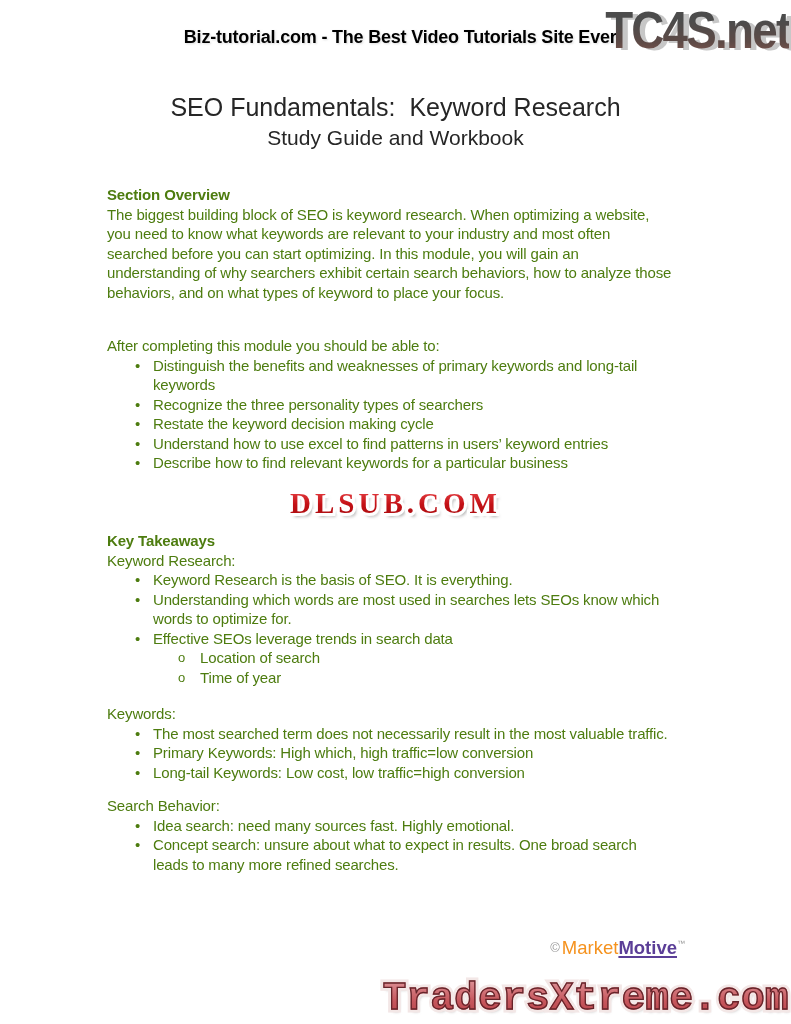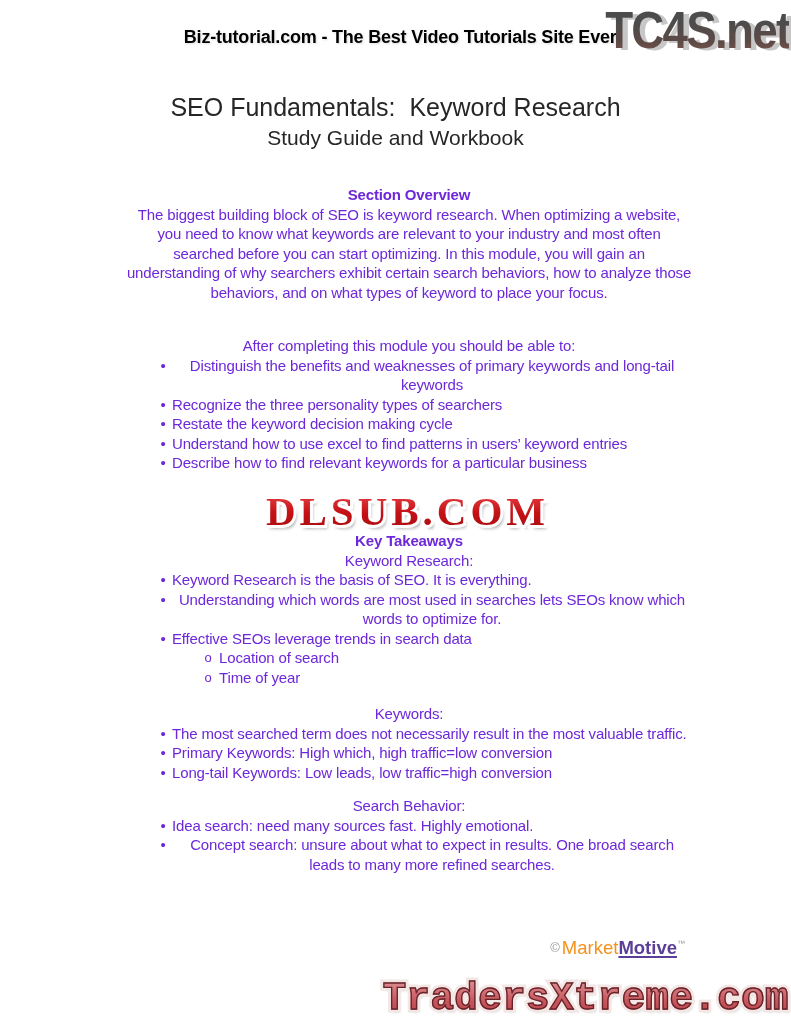--- a/index.html
+++ b/index.html
@@ -47,24 +47,23 @@
     text-align:center; font-size:25px; font-weight:400; color:#262626;
     white-space:pre-wrap;
   }
   .doc-subtitle {
     position:absolute; top:126px; left:0; width:100%;
     text-align:center; font-size:21px; color:#262626;
   }
 
   
   .block {
-    position:absolute; left:126px; width:566px;
-    font-size:15px; line-height:19.5px; color:#6d28d9;
+    position:absolute; left:107px; width:566px;
+    font-size:15px; line-height:19.5px; color:#4d7c0f;
     letter-spacing:-0.15px;
-    text-align:center;
   }
   .h-bold { font-weight:700; }
   ul.bullets { list-style:none; }
   ul.bullets > li { display:flex; align-items:flex-start; }
   .b1 > li { padding-left:28px; }
   .b1 .mk { width:18px; flex:0 0 18px; }
   .b2 > li { padding-left:71px; }
   .b2 .mk { width:22px; flex:0 0 22px; font-size:13px; }
 
   #blk-overview  { top:185px; }
@@ -74,21 +73,21 @@
   #blk-behavior  { top:796px; }
 
   
   .dlsub {
     position:absolute; top:487px; left:0; width:100%;
     text-align:center; z-index:3;
   }
   .dlsub-wrap { position:relative; display:inline-block; }
   .dlsub span {
     font-family:"Liberation Serif", serif; font-weight:700;
-    font-size:41px; letter-spacing:4px; white-space:nowrap;margin-left:12px;
+    font-size:29px; letter-spacing:4px; white-space:nowrap;
   }
   .dlsub-back {
     position:absolute; left:0; top:0; color:#ffffff;
     -webkit-text-stroke:6px #ffffff;
     text-shadow:3px 4px 3px rgba(120,120,120,0.55);
   }
   .dlsub-front {
     position:relative;
     background:linear-gradient(to bottom, #e23b3f 15%, #c31015 55%, #a50d10 100%);
     -webkit-background-clip:text; background-clip:text; color:#c31015;
@@ -220,21 +219,21 @@
       <li>
         <span class="mk">•</span>
         <span>The most searched term does not necessarily result in the most valuable traffic.</span>
       </li>
       <li>
         <span class="mk">•</span>
         <span>Primary Keywords: High which, high traffic=low conversion</span>
       </li>
       <li>
         <span class="mk">•</span>
-        <span>Long-tail Keywords: Low leads, low traffic=high conversion</span>
+        <span>Long-tail Keywords: Low cost, low traffic=high conversion</span>
       </li>
     </ul>
   </div>
 
   <div class="block" id="blk-behavior">
     <div>Search Behavior:</div>
     <ul class="bullets b1">
       <li>
         <span class="mk">•</span>
         <span>Idea search: need many sources fast. Highly emotional.</span>

